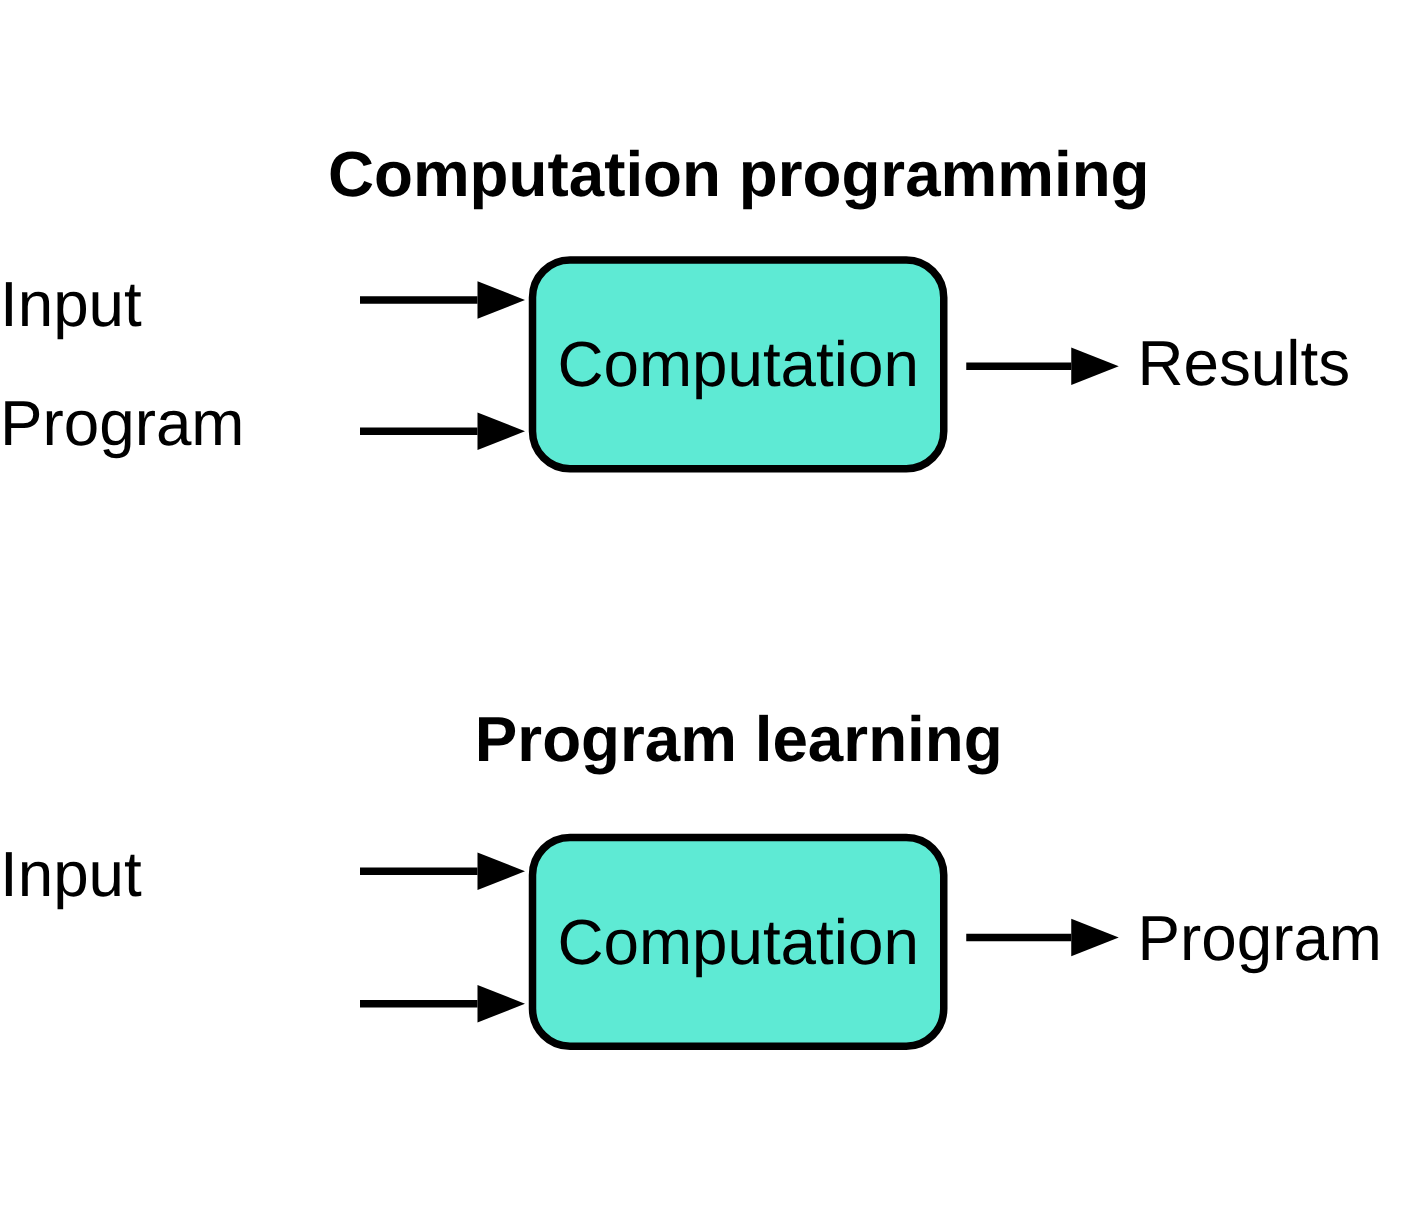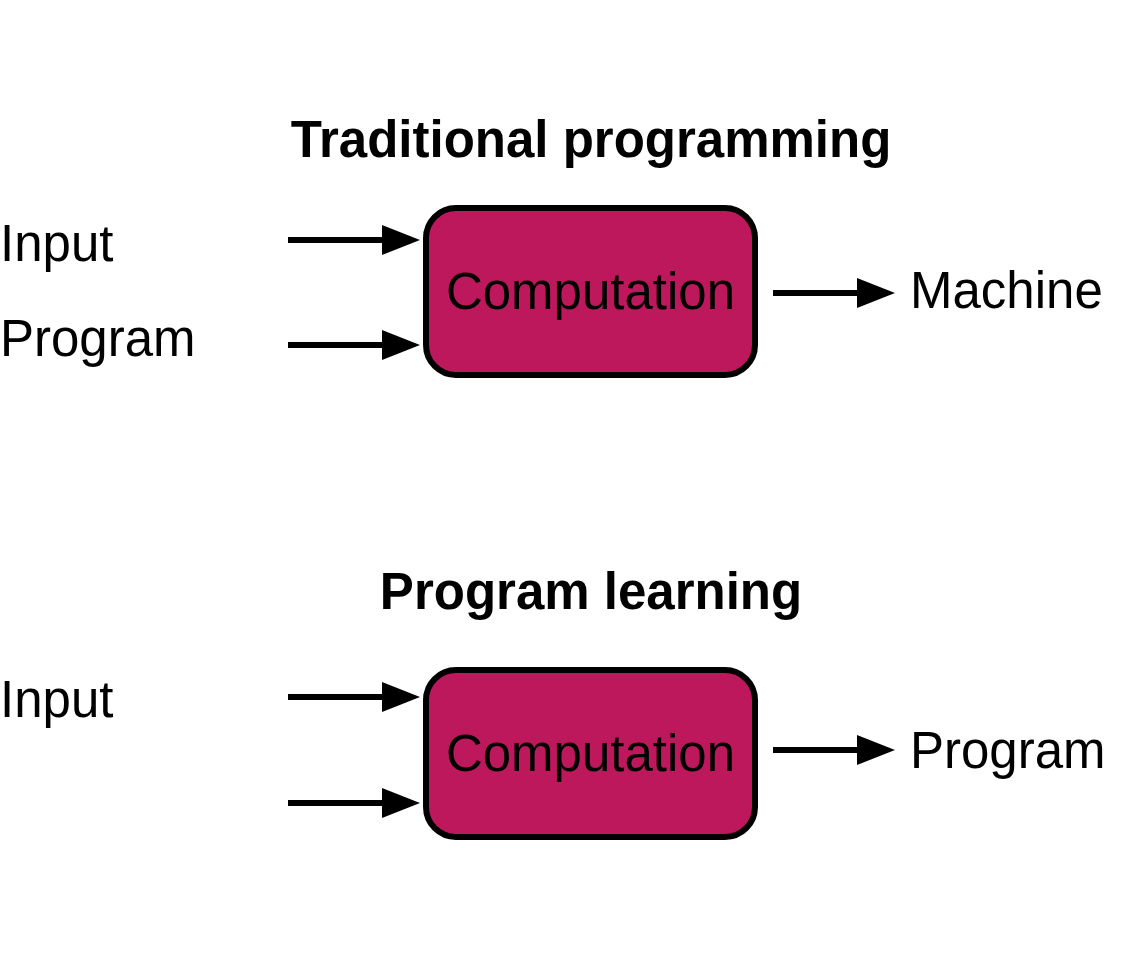--- a/index.html
+++ b/index.html
@@ -41,21 +41,21 @@
     white-space: nowrap;
   }
   .box {
     position: absolute;
     left: 423px;
     width: 335px;
     height: 173px;
     box-sizing: border-box;
     border: 6px solid #000000;
     border-radius: 33px;
-    background: #be185d;
+    background: #5eead4;
     display: flex;
     align-items: center;
     justify-content: center;
   }
   .box-label {
     font-size: 51px;
     line-height: 58px;
     white-space: nowrap;
   }
   .arrow {
@@ -75,21 +75,21 @@
     border-top: 15px solid transparent;
     border-bottom: 15px solid transparent;
     border-left: 38px solid #000000;
   }
 </style>
 </head>
 <body>
 
 <div class="canvas">
 
-  <div class="title" style="top:111px">Traditional programming</div>
+  <div class="title" style="top:111px">Computation programming</div>
 
   <div class="label in" style="top:215px">Input</div>
 
   <div class="arrow" style="left:288px;top:225px;width:132px">
     <div class="shaft"></div>
     <div class="head"></div>
   </div>
 
   <div class="label in" style="top:310px">Program</div>
 
@@ -100,21 +100,21 @@
 
   <div class="box" style="top:205px">
     <span class="box-label">Computation</span>
   </div>
 
   <div class="arrow" style="left:773px;top:278px;width:122px">
     <div class="shaft"></div>
     <div class="head"></div>
   </div>
 
-  <div class="label out" style="top:262px">Machine</div>
+  <div class="label out" style="top:262px">Results</div>
 
   <div class="title" style="top:563px">Program learning</div>
 
   <div class="label in" style="top:671px">Input</div>
 
   <div class="arrow" style="left:288px;top:682px;width:132px">
     <div class="shaft"></div>
     <div class="head"></div>
   </div>
 

